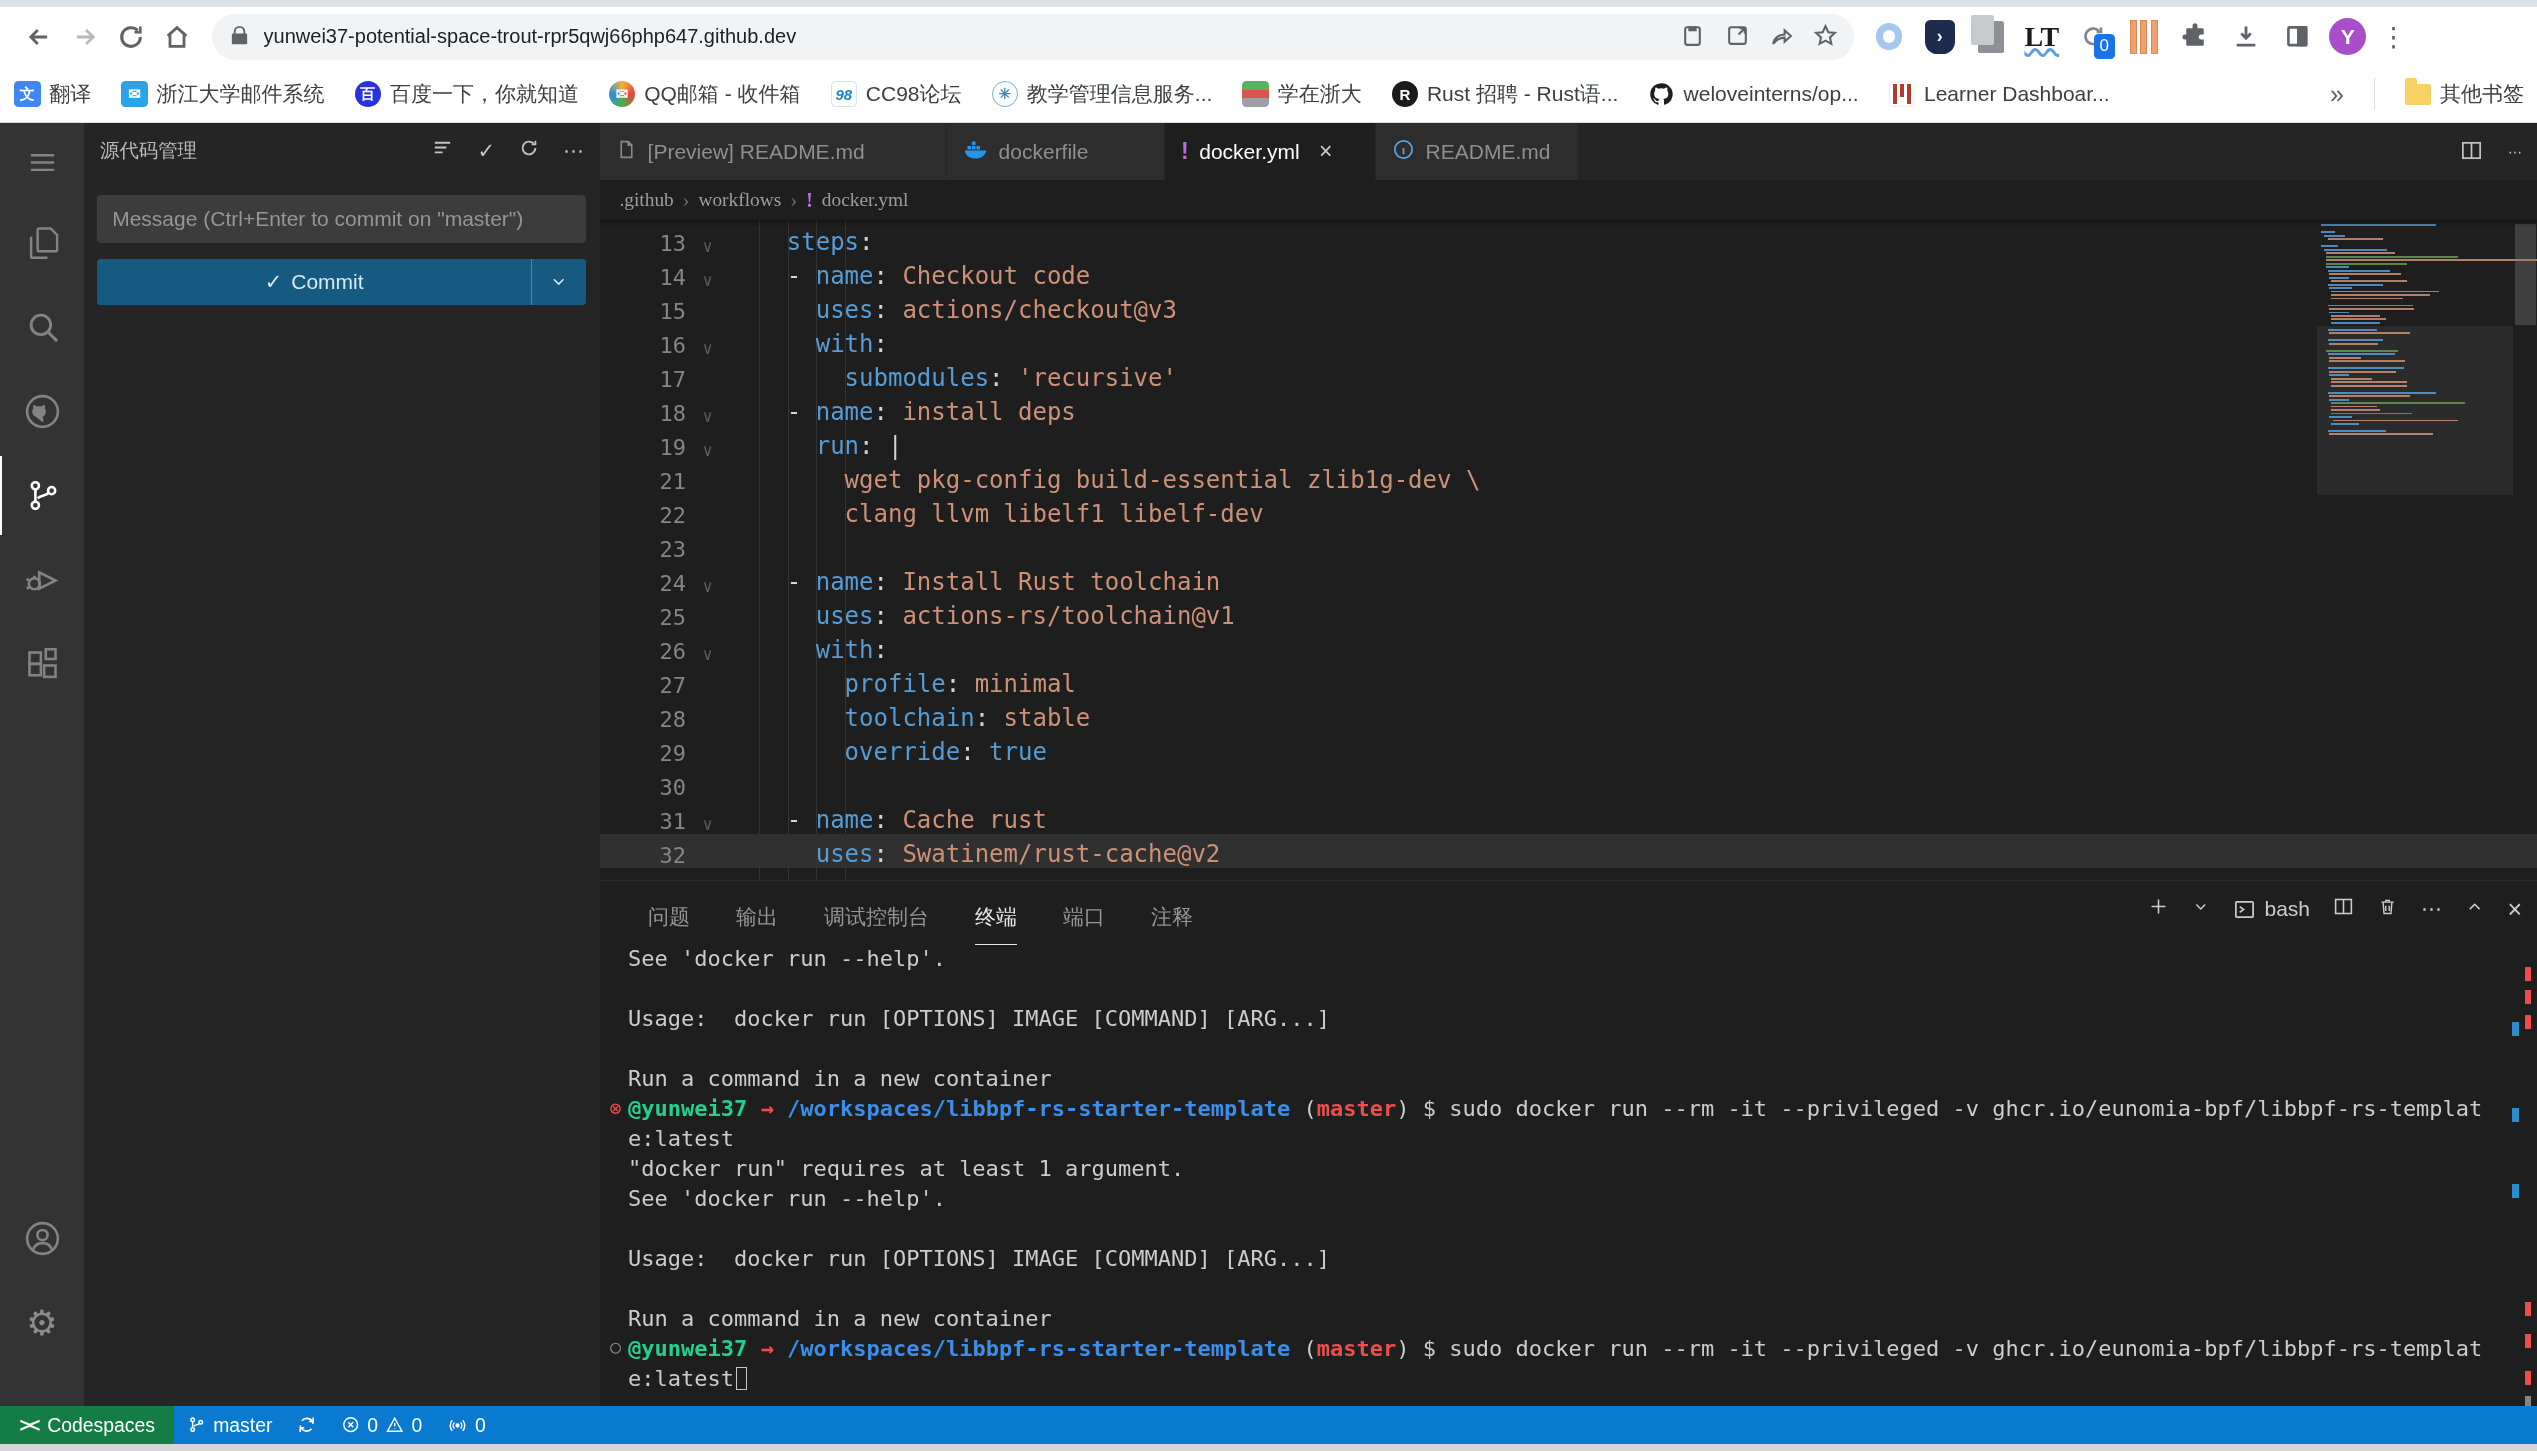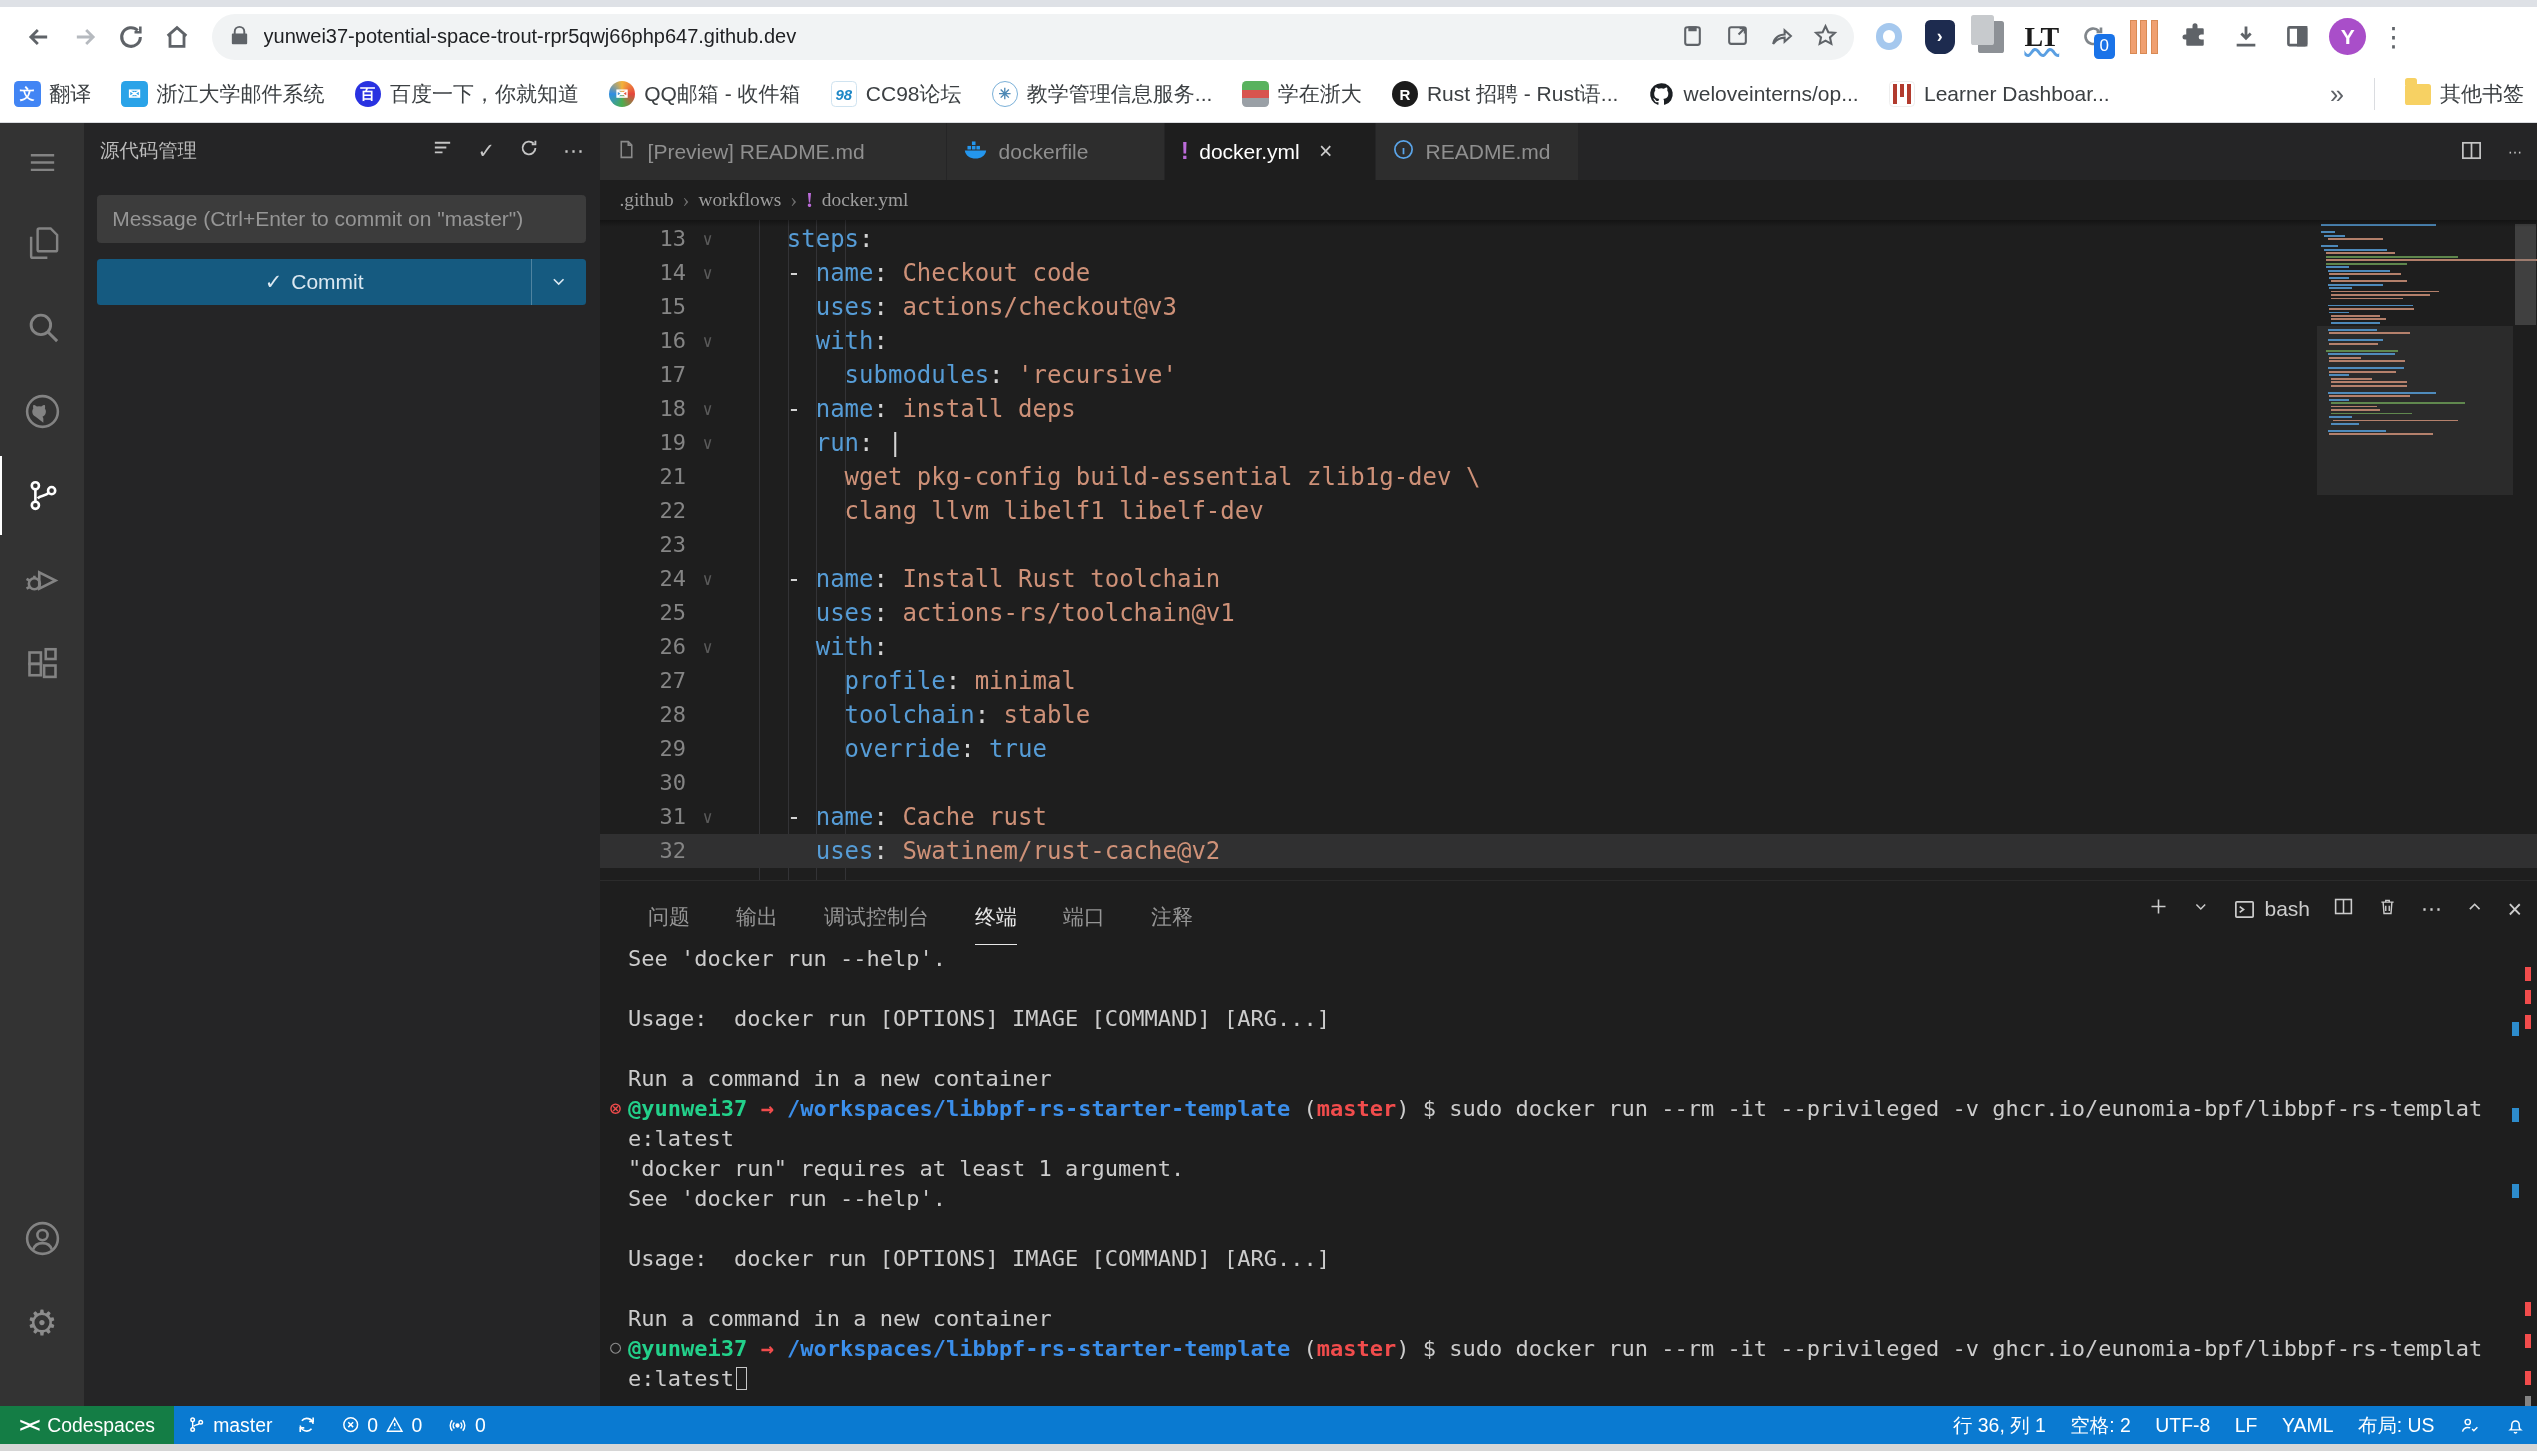--- a/index.html
+++ b/index.html
@@ -79,21 +79,21 @@
   .ed-actions { position:absolute; right:16px; top:0; height:57px; display:flex; gap:25px;
     align-items:center; color:#c5c5c5; }
   .breadcrumb { position:absolute; top:57px; left:0; right:0; height:40px; display:flex;
     align-items:center; padding-left:19.4px; gap:8.8px; color:#9d9d9d; font-size:19.4px; background:#1e1e1e;font-family:Liberation Serif, serif; }
   .bc-sep { color:#6e6e6e; font-size:21px; }
 
   .code { position:absolute; top:97px; left:0; right:0; height:660px; overflow:hidden; }
   .code-shadow { position:absolute; top:0; left:0; right:0; height:7px;
     background:linear-gradient(rgba(0,0,0,.35), transparent); z-index:5; }
   .guides { position:absolute; top:0; bottom:0; width:0.9px; background:#333336; z-index:1; }
-  .cl { height:34px; display:flex; align-items:center; position:relative; z-index:2;
+  .cl { height:34px; display:flex; align-items:flex-end; position:relative; z-index:2;
     font-family:"DejaVu Sans Mono", monospace; font-size:24px; }
   .cl.hl { background:#303031; }
   .ln { width:86px; text-align:right; color:#858585; font-size:22px; flex:none; }
   .fold { width:43px; text-align:center; color:#5a5a5a; font-size:17px; flex:none; }
   .ct { white-space:pre; }
   .tk-p { color:#d4d4d4; } .tk-k { color:#569cd6; } .tk-v { color:#ce9178; }
 
   .minimap { position:absolute; right:25px; top:0; width:196px; height:660px; }
   .mm-slider { position:absolute; left:0; right:0; top:106px; height:169px; background:rgba(130,130,130,.14); }
   .mrow { height:1.9px; margin-bottom:1.6px; opacity:.85; }
@@ -710,37 +710,17 @@
           </svg>
         <span>0</span>
       </span>
       <span class="st-item">
         <svg width="21" height="21" viewBox="0 0 24 24" fill="none" stroke="#fff" stroke-width="1.7">
             <circle cx="12" cy="12" r="1.6" fill="#fff"></circle>
             <path d="M8.5 15.5a5 5 0 0 1 0-7M15.5 8.5a5 5 0 0 1 0 7M6 18a9 9 0 0 1 0-12M18 6a9 9 0 0 1 0 12"></path>
           </svg>
         <span>0</span>
       </span>
-      <span class="st-right">
-        <span class="st-item">行 36, 列 1</span>
-        <span class="st-item">空格: 2</span>
-        <span class="st-item">UTF-8</span>
-        <span class="st-item">LF</span>
-        <span class="st-item">YAML</span>
-        <span class="st-item">布局: US</span>
-        <span class="st-item">
-            <svg width="21" height="21" viewBox="0 0 24 24" fill="none" stroke="#fff" stroke-width="1.7">
-              <circle cx="10" cy="8" r="3"></circle>
-              <path d="M4 19c.8-3.2 3.2-4.8 6-4.8 1 0 2 .2 2.8.6M15 16l2 2 4-4"></path>
-            </svg>
-          </span>
-        <span class="st-item">
-            <svg width="21" height="21" viewBox="0 0 24 24" fill="none" stroke="#fff" stroke-width="1.7">
-              <path d="M6 17h12c-1.2-1-1.8-2-1.8-4v-2a4.2 4.2 0 0 0-8.4 0v2c0 2-.6 3-1.8 4z"></path>
-              <path d="M10.5 19.5a1.6 1.6 0 0 0 3 0"></path>
-            </svg>
-          </span>
-      </span>
     </div>
     <div class="graystrip"></div>
   </div>
 </div>
 
 
 </body></html>

